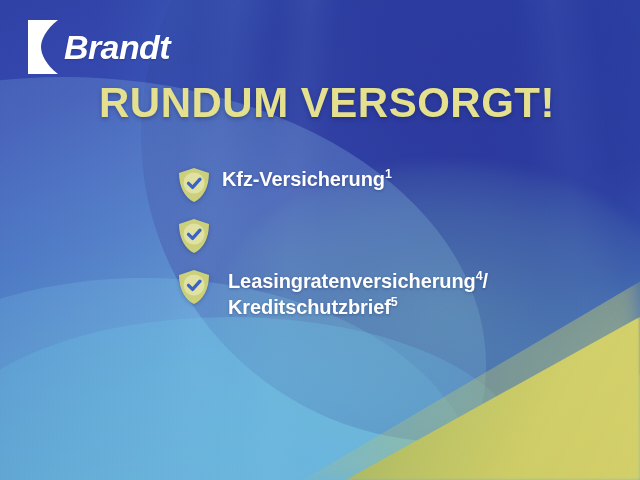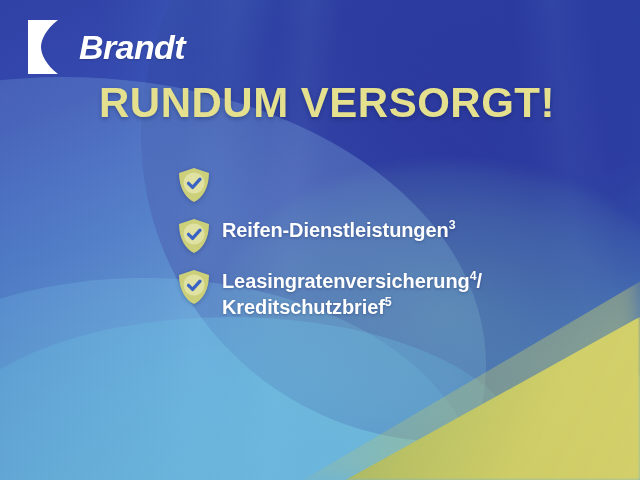--- a/index.html
+++ b/index.html
@@ -154,21 +154,21 @@
     flex:0 0 auto;
     display:block;
   }
   .logo-word {
     color:#ffffff;
     font-size:34px;
     font-weight:bold;
     font-style:italic;
     letter-spacing:-0.6px;
     line-height:1;
-    margin-left:17px;
+    margin-left:2px;
     text-shadow:0 1px 2px rgba(0,0,0,.18);
   }
 
   
   #headline {
     position:absolute;
     left:14px; right:0; top:82px;
     text-align:center;
     color:#e4e08e;
     font-size:42px;
@@ -182,21 +182,21 @@
   #benefits {
     position:absolute;
     left:178px; top:166px;
     width:420px;
   }
   .benefit {
     display:flex;
     align-items:flex-start;
     margin-bottom:14px;
   }
-  .benefit:last-child { margin-bottom:4px; }
+  .benefit:last-child { margin-bottom:4px;gap:6px; }
   .shield {
     width:32px; height:36px;
     flex:0 0 auto;
     margin-top:1px;
     filter:drop-shadow(0 1px 2px rgba(10,20,60,.28));
   }
   .benefit-text {
     margin-left:12px;
     color:#ffffff;
     font-size:20px;
@@ -243,32 +243,32 @@
     <div id="headline">RUNDUM VERSORGT!</div>
 
     <div id="benefits">
 
       <div class="benefit">
         <svg class="shield" viewBox="0 0 32 36">
           <path d="M16 1 L31 6 C31 20 25 31 16 35 C7 31 1 20 1 6 Z" fill="#ccd07a"></path>
           <circle cx="16" cy="16" r="10.5" fill="#dfe2a2"></circle>
           <path d="M10.5 16.3 L14.6 20.4 L22 12.2" fill="none" stroke="#3a63c4" stroke-width="3.3" stroke-linecap="round" stroke-linejoin="round"></path>
         </svg>
+        <div class="benefit-text">
+          <span>Kfz-Versicherung</span><sup>1</sup>
+        </div>
       </div>
 
 
       <div class="benefit">
         <svg class="shield" viewBox="0 0 32 36">
           <path d="M16 1 L31 6 C31 20 25 31 16 35 C7 31 1 20 1 6 Z" fill="#ccd07a"></path>
           <circle cx="16" cy="16" r="10.5" fill="#dfe2a2"></circle>
           <path d="M10.5 16.3 L14.6 20.4 L22 12.2" fill="none" stroke="#3a63c4" stroke-width="3.3" stroke-linecap="round" stroke-linejoin="round"></path>
         </svg>
-        <div class="benefit-text">
-          <span>Reifen-Dienstleistungen</span><sup>3</sup>
-        </div>
       </div>
 
       <div class="benefit">
         <svg class="shield" viewBox="0 0 32 36">
           <path d="M16 1 L31 6 C31 20 25 31 16 35 C7 31 1 20 1 6 Z" fill="#ccd07a"></path>
           <circle cx="16" cy="16" r="10.5" fill="#dfe2a2"></circle>
           <path d="M10.5 16.3 L14.6 20.4 L22 12.2" fill="none" stroke="#3a63c4" stroke-width="3.3" stroke-linecap="round" stroke-linejoin="round"></path>
         </svg>
         <div class="benefit-text">
           <span>Leasingratenversicherung</span><sup>4</sup><span>/</span><br>

